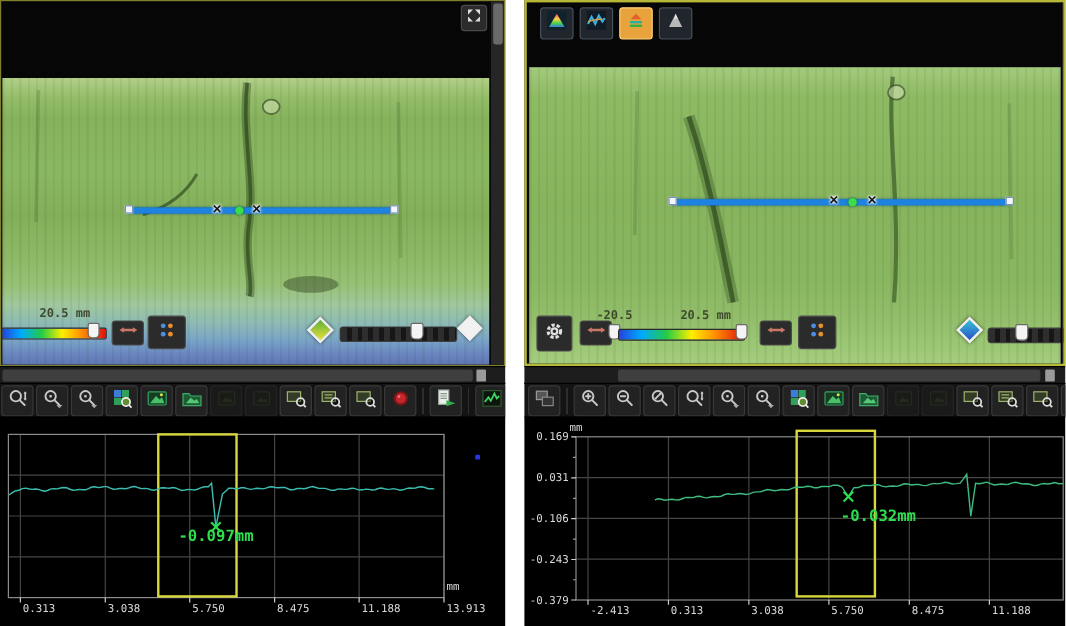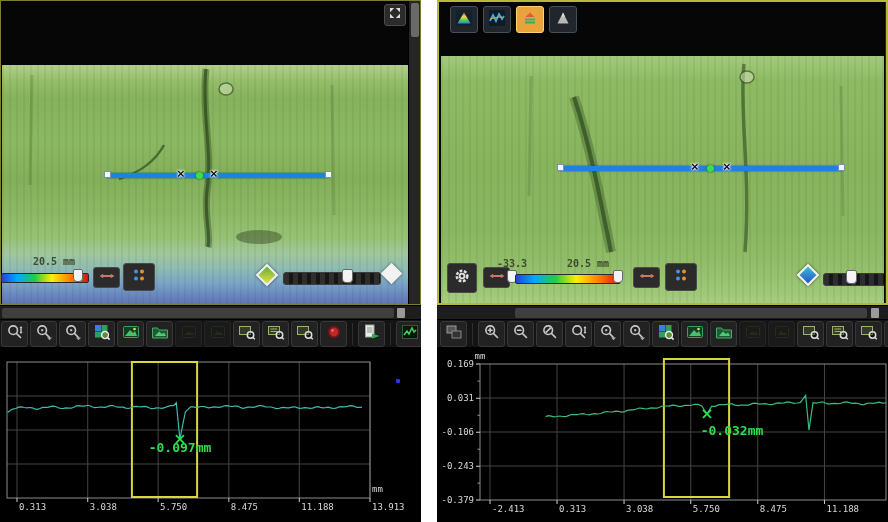--- a/index.html
+++ b/index.html
@@ -313,21 +313,21 @@
               </svg></span>
           </div>
         </div>
       <div class="measure-line" style="left:120px;top:164px;width:284px;height:5px;">
         <div class="endpt" style="left:-2px;top:-2px;"></div>
         <div class="endpt" style="right:-2px;top:-2px;"></div>
       </div>
       <span class="xmark" style="left:252px;top:158px;">×</span>
       <span class="xmark" style="left:284px;top:158px;">×</span>
       <div class="greendot" style="left:268px;top:163px;"></div>
-      <div class="rangelabel" style="left:58px;top:256px;">-33.3</div>
+      <div class="rangelabel" style="left:58px;top:256px;">-20.5</div>
       <div class="rangelabel" style="left:128px;top:256px;">20.5 mm</div>
       <div class="sqbtn" id="gear-btn" style="left:8px;top:261px;width:28px;height:28px;">
           <span><svg width="18" height="18" viewBox="0 0 18 18">
               <circle cx="9" cy="9" r="5.2" fill="none" stroke="#e0e0e0" stroke-width="2.6" stroke-dasharray="2.7 1.6"></circle>
               <circle cx="9" cy="9" r="2.4" fill="none" stroke="#e0e0e0" stroke-width="1.8"></circle>
             </svg></span>
         </div>
       <div class="sqbtn" id="btnh-r1" style="left:44px;top:265px;width:25px;height:19px;">
           <span><svg width="18" height="18" viewBox="0 0 18 18">
               <line x1="4" y1="9" x2="14" y2="9" stroke="#cc7766" stroke-width="2"></line>

